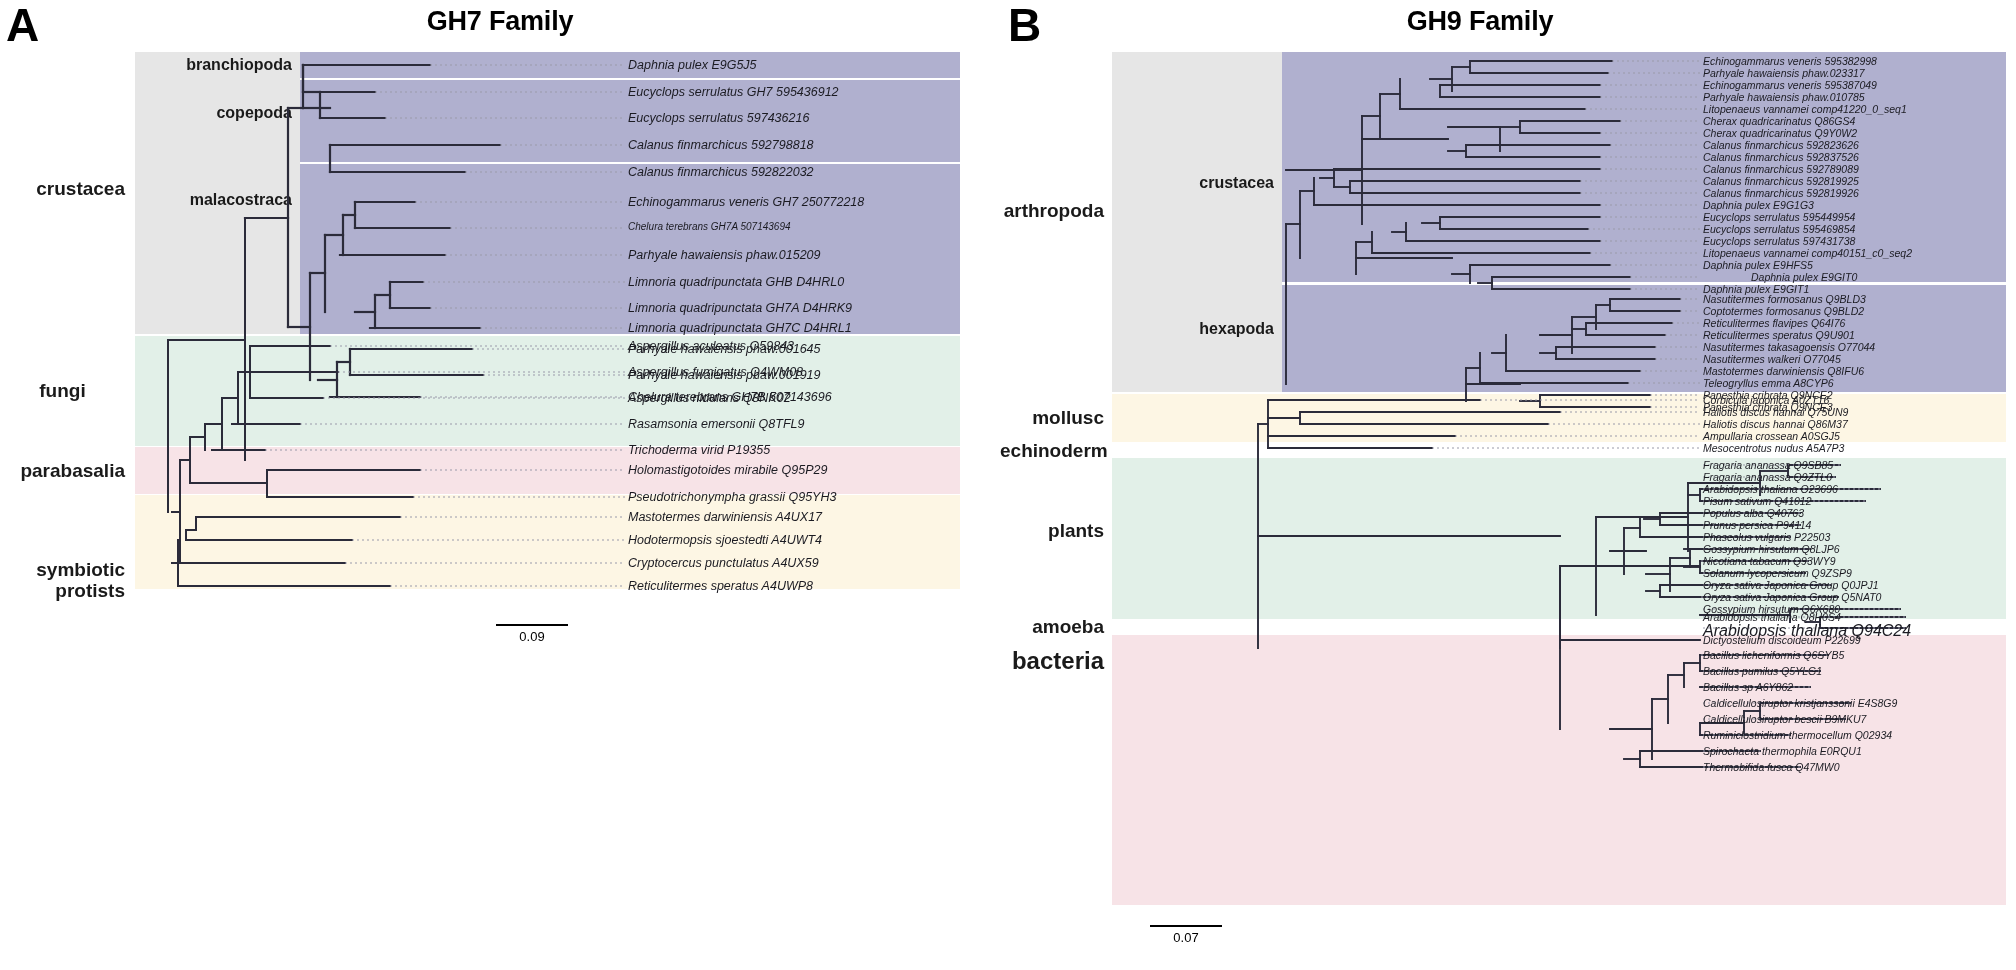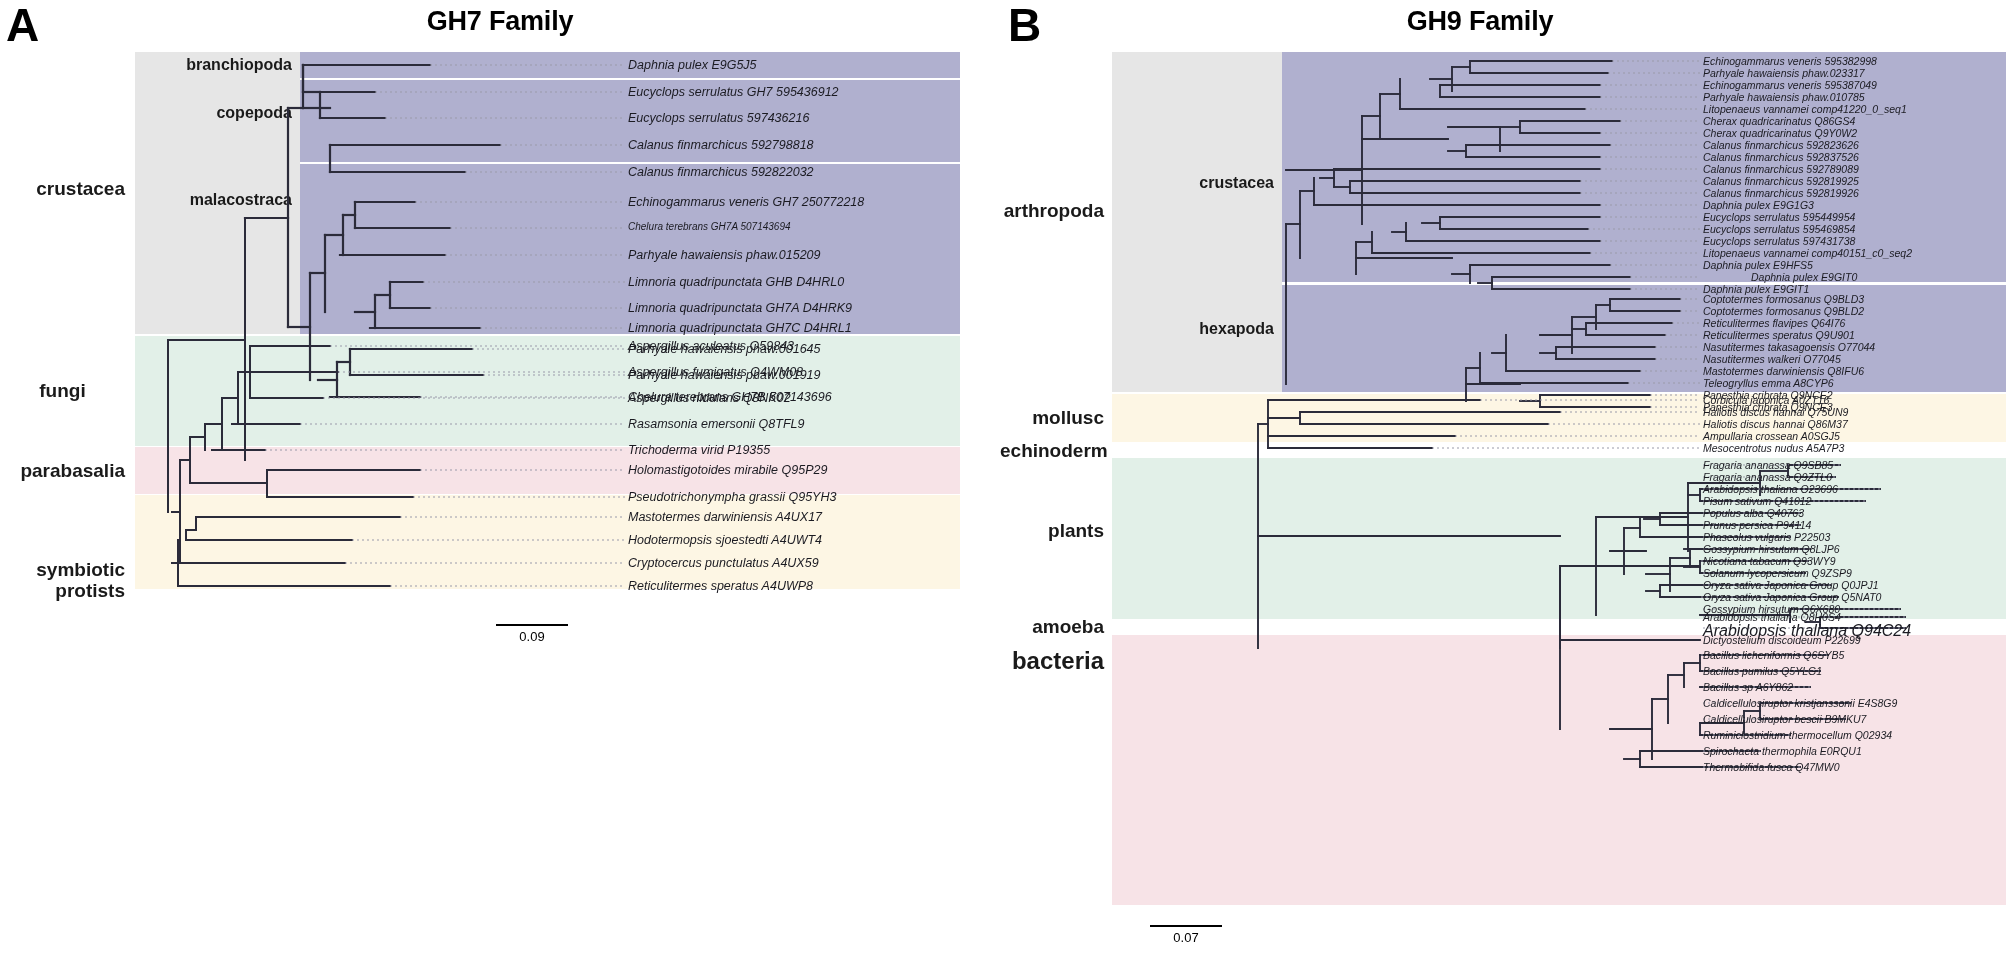--- a/index.html
+++ b/index.html
@@ -550,21 +550,21 @@
       <div class="tiplabel" style="left: 703px; top: 175px; font-size: 10.5px;">Calanus finmarchicus 592819925</div>
       <div class="tiplabel" style="left: 703px; top: 187px; font-size: 10.5px;">Calanus finmarchicus 592819926</div>
       <div class="tiplabel" style="left: 703px; top: 199px; font-size: 10.5px;">Daphnia pulex E9G1G3</div>
       <div class="tiplabel" style="left: 703px; top: 211px; font-size: 10.5px;">Eucyclops serrulatus 595449954</div>
       <div class="tiplabel" style="left: 703px; top: 223px; font-size: 10.5px;">Eucyclops serrulatus 595469854</div>
       <div class="tiplabel" style="left: 703px; top: 235px; font-size: 10.5px;">Eucyclops serrulatus 597431738</div>
       <div class="tiplabel" style="left: 703px; top: 247px; font-size: 10.5px;">Litopenaeus vannamei comp40151_c0_seq2</div>
       <div class="tiplabel" style="left: 703px; top: 259px; font-size: 10.5px;">Daphnia pulex E9HFS5</div>
       <div class="tiplabel" style="left: 703px; top: 271px; font-size: 10.5px; margin-left: 48px;">Daphnia pulex E9GIT0</div>
       <div class="tiplabel" style="left: 703px; top: 283px; font-size: 10.5px;">Daphnia pulex E9GIT1</div>
-      <div class="tiplabel" style="left: 703px; top: 293px; font-size: 10.5px;">Coptotermes formosanus Q9BLD3</div>
+      <div class="tiplabel" style="left: 703px; top: 293px; font-size: 10.5px;">Nasutitermes formosanus Q9BLD3</div>
       <div class="tiplabel" style="left: 703px; top: 305px; font-size: 10.5px;">Coptotermes formosanus Q9BLD2</div>
       <div class="tiplabel" style="left: 703px; top: 317px; font-size: 10.5px;">Reticulitermes flavipes Q64I76</div>
       <div class="tiplabel" style="left: 703px; top: 329px; font-size: 10.5px;">Reticulitermes speratus Q9U901</div>
       <div class="tiplabel" style="left: 703px; top: 341px; font-size: 10.5px;">Nasutitermes takasagoensis O77044</div>
       <div class="tiplabel" style="left: 703px; top: 353px; font-size: 10.5px;">Nasutitermes walkeri O77045</div>
       <div class="tiplabel" style="left: 703px; top: 365px; font-size: 10.5px;">Mastotermes darwiniensis Q8IFU6</div>
       <div class="tiplabel" style="left: 703px; top: 377px; font-size: 10.5px;">Teleogryllus emma A8CYP6</div>
       <div class="tiplabel" style="left: 703px; top: 389px; font-size: 10.5px;">Panesthia cribrata Q9NCE2</div>
       <div class="tiplabel" style="left: 703px; top: 401px; font-size: 10.5px;">Panesthia cribrata Q9NCE3</div>
       <div class="tiplabel" style="left: 703px; top: 394px; font-size: 10.5px;">Corbicula japonica A0ZT16</div>

